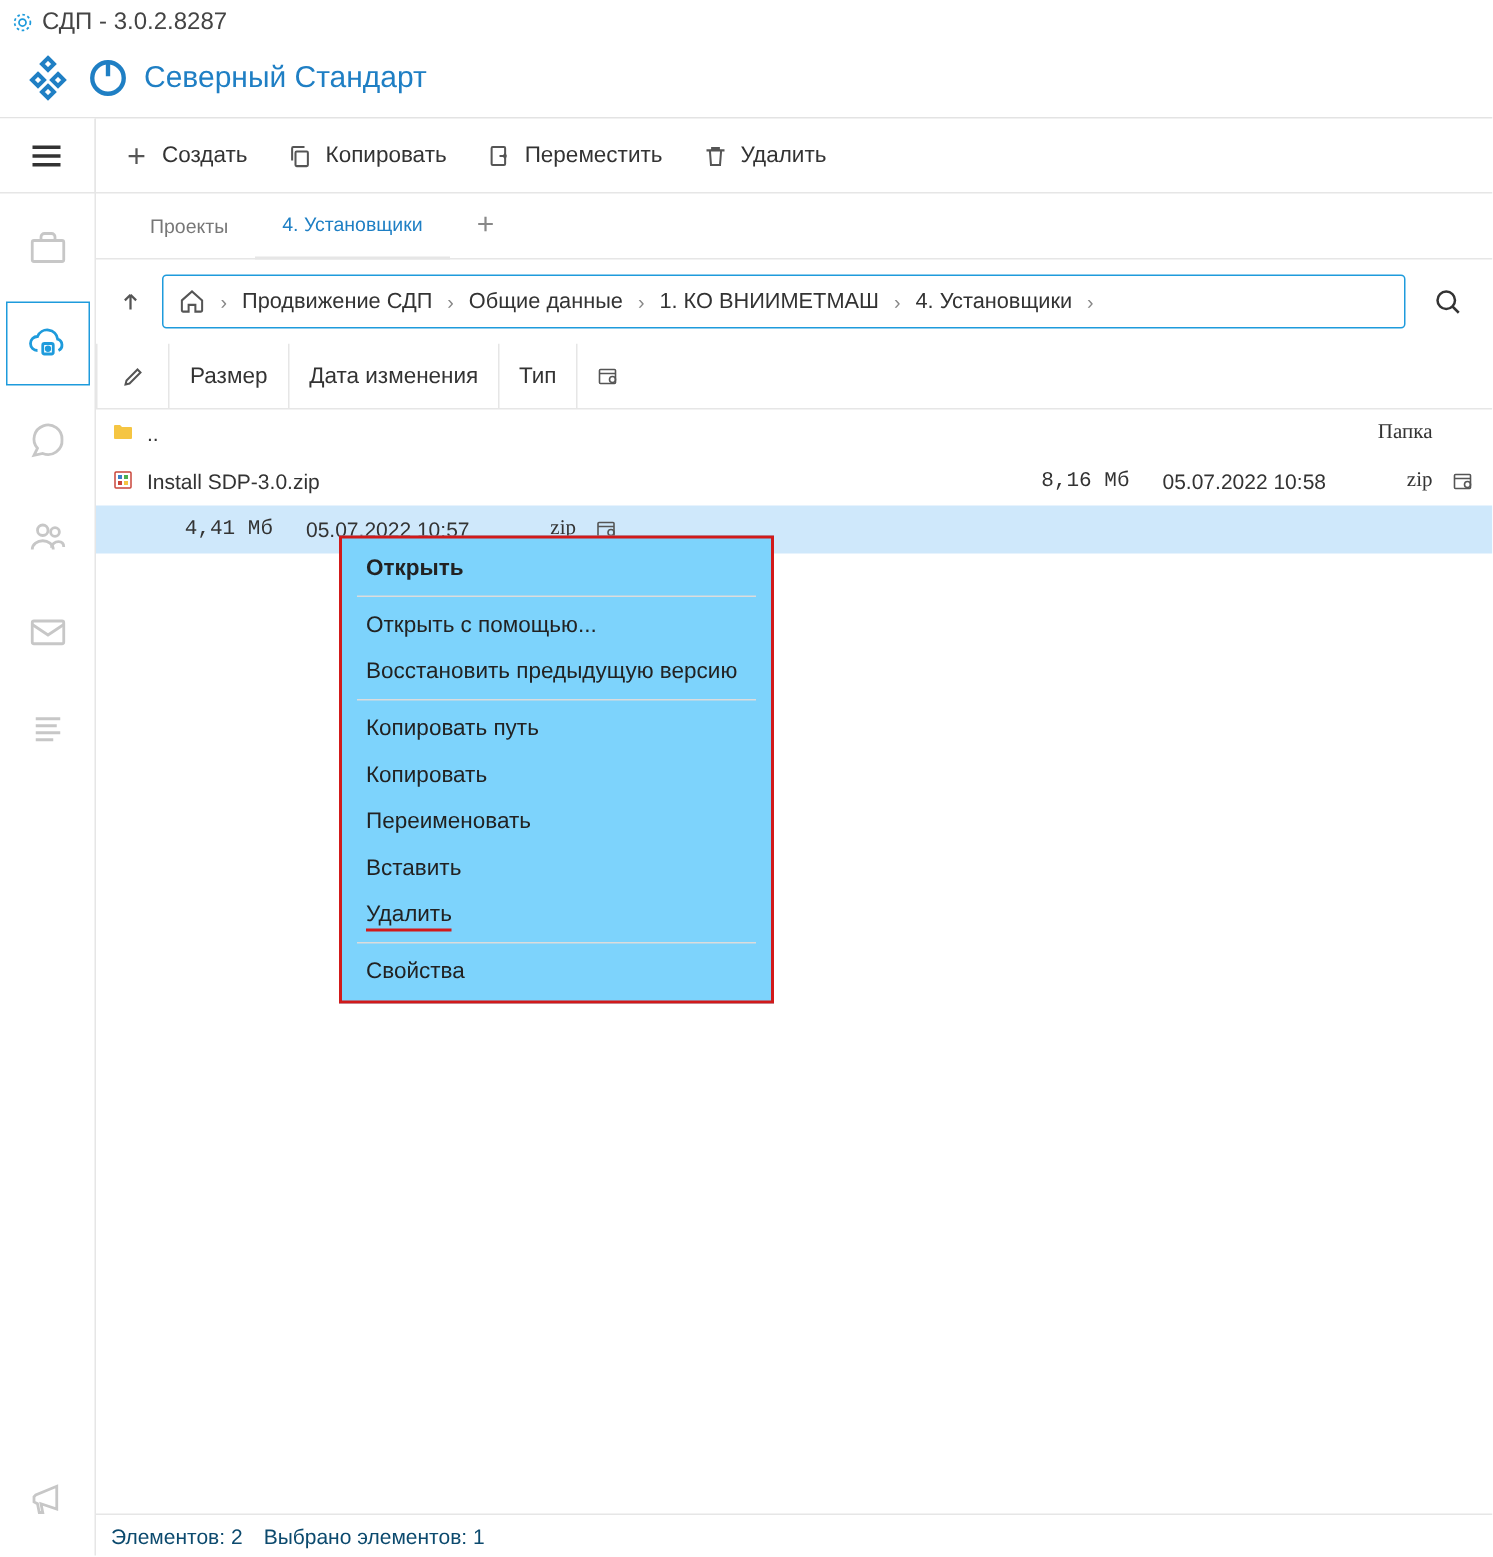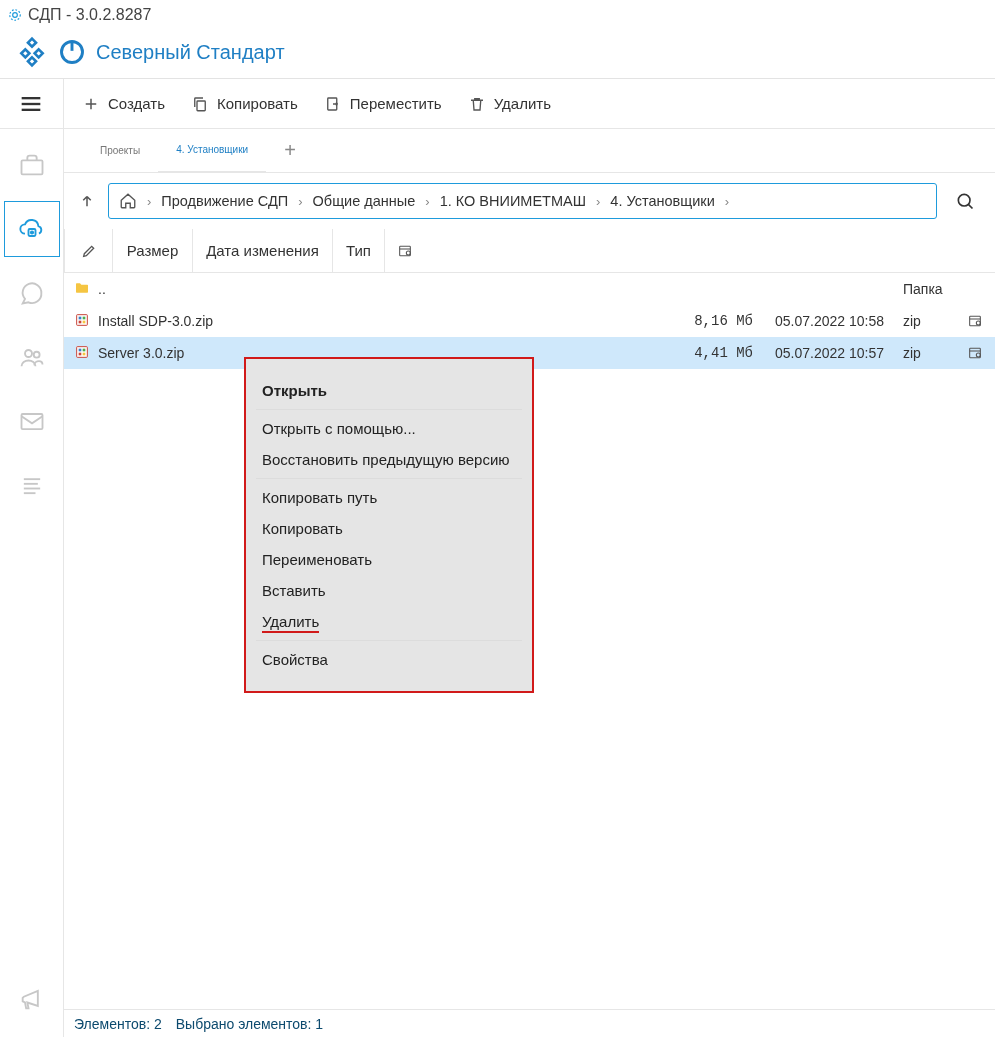--- a/index.html
+++ b/index.html
@@ -28,21 +28,21 @@
   .sidebar svg { width:28px; height:28px; }
 
   
   .main { flex:1; display:flex; flex-direction:column; }
   .toolbar { display:flex; align-items:center; gap:26px; padding: 0 18px; height:50px; border-bottom:1px solid #e6e6e6; }
   .tbtn { display:flex; align-items:center; gap:8px; color:#333; cursor:pointer; font-size:15px; }
   .tbtn svg { width:18px; height:18px; color:#555; }
 
   
   .tabs { display:flex; align-items:center; height:44px; border-bottom:1px solid #e6e6e6; padding-left:18px; gap:0; }
-  .tab { padding:0 18px; height:44px; display:flex; align-items:center; color:#777; cursor:pointer; font-size:10px; }
+  .tab { padding:0 18px; height:44px; display:flex; align-items:center; color:#777; cursor:pointer; font-size:13px; }
   .tab.active { color:#1e7fc4; border-bottom:2px solid #e6e6e6; }
   .tab.add { color:#888; font-size:20px; font-weight:300; }
 
   
   .crumbwrap { display:flex; align-items:center; gap:10px; padding:10px 12px; }
   .upbtn { width:22px; height:22px; display:flex; align-items:center; justify-content:center; color:#555; cursor:pointer; }
   .crumbs { flex:1; display:flex; align-items:center; gap:10px; border:1px solid #1e9bdc; border-radius:3px; padding:6px 10px; height:36px; }
   .crumbs .home { width:18px; height:18px; color:#555; }
   .crumbs .sep { color:#888; font-size:13px; }
   .crumbs .seg { color:#333; cursor:pointer; font-size:14.5px; }
@@ -57,27 +57,27 @@
   .csize { width:80px; border-left:1px solid #e6e6e6; display:flex; align-items:center; justify-content:center; height:100%; }
   .cdate { width:140px; border-left:1px solid #e6e6e6; display:flex; align-items:center; justify-content:center; height:100%; }
   .ctype { width:52px; border-left:1px solid #e6e6e6; display:flex; align-items:center; justify-content:center; height:100%; }
   .cset  { width:40px; border-left:1px solid #e6e6e6; display:flex; align-items:center; justify-content:center; height:100%; color:#555; }
 
   .trow { height:32px; font-size:14px; }
   .trow.sel { background:#cfe8fb; }
   .trow .cname2 { flex:1; display:flex; align-items:center; gap:8px; padding-left:10px; }
   .trow .csize2 { width:80px; text-align:right; padding-right:10px;font-family:Liberation Mono, monospace; }
   .trow .cdate2 { width:140px; padding-left:12px; }
-  .trow .ctype2 { width:52px; text-align:left; }
+  .trow .ctype2 { width:52px; text-align:right;font-family:Liberation Serif, serif; }
   .trow .cset2  { width:40px; display:flex; align-items:center; justify-content:center; color:#555; }
   .trow .cedit2 { width:48px; }
   .ficon { width:16px; height:16px; }
 
   
-  .ctxmenu { position:absolute; left:244px; top:357px; width:290px; background:#e5e5e5; border:2px solid #d11a1a; z-index:50; padding:16px 0; }
+  .ctxmenu { position:absolute; left:226px; top:357px; width:290px; background:#7dd3fc; border:2px solid #d11a1a; z-index:50; padding:4px 0; }
   .ctxmenu .mi { padding:7px 16px; font-size:15px; color:#222; cursor:pointer; }
   .ctxmenu .mi:first-child { font-weight:600; }
   .ctxmenu .sepln { height:1px; background:#dcdcdc; margin:3px 10px; }
   .ctxmenu .mi.mark span { border-bottom:2px solid #d11a1a; padding-bottom:1px; }
 
   
   .status { height:28px; border-top:1px solid #e6e6e6; display:flex; align-items:center; gap:14px; padding:0 10px; font-size:14px; color:#0c4a6e; }
 </style>
 </head>
 <body>
@@ -289,30 +289,20 @@
             <div class="ctype2">zip</div>
             <div class="cset2">
               <svg viewBox="0 0 24 24" width="16" height="16" fill="none" stroke="currentColor" stroke-width="1.6">
                 <rect x="4" y="5" width="16" height="14" rx="1"></rect>
                 <line x1="4" y1="9" x2="20" y2="9"></line>
                 <circle cx="17" cy="15" r="3"></circle>
               </svg>
             </div>
           </div>
           <div class="trow sel">
-            <div class="cname2">
-              <span><svg class="ficon" viewBox="0 0 24 24">
-                  <rect x="4" y="4" width="16" height="16" rx="1" fill="#fff" stroke="#c9453a" stroke-width="1.5"></rect>
-                  <rect x="7" y="7" width="4" height="4" fill="#3a7fc9"></rect>
-                  <rect x="13" y="7" width="4" height="4" fill="#4caf50"></rect>
-                  <rect x="7" y="13" width="4" height="4" fill="#c9453a"></rect>
-                  <rect x="13" y="13" width="4" height="4" fill="#f5c542"></rect>
-                </svg></span>
-              <span>Server 3.0.zip</span>
-            </div>
             <div class="cedit2"></div>
             <div class="csize2">4,41 Мб</div>
             <div class="cdate2">05.07.2022 10:57</div>
             <div class="ctype2">zip</div>
             <div class="cset2">
               <svg viewBox="0 0 24 24" width="16" height="16" fill="none" stroke="currentColor" stroke-width="1.6">
                 <rect x="4" y="5" width="16" height="14" rx="1"></rect>
                 <line x1="4" y1="9" x2="20" y2="9"></line>
                 <circle cx="17" cy="15" r="3"></circle>
               </svg>

